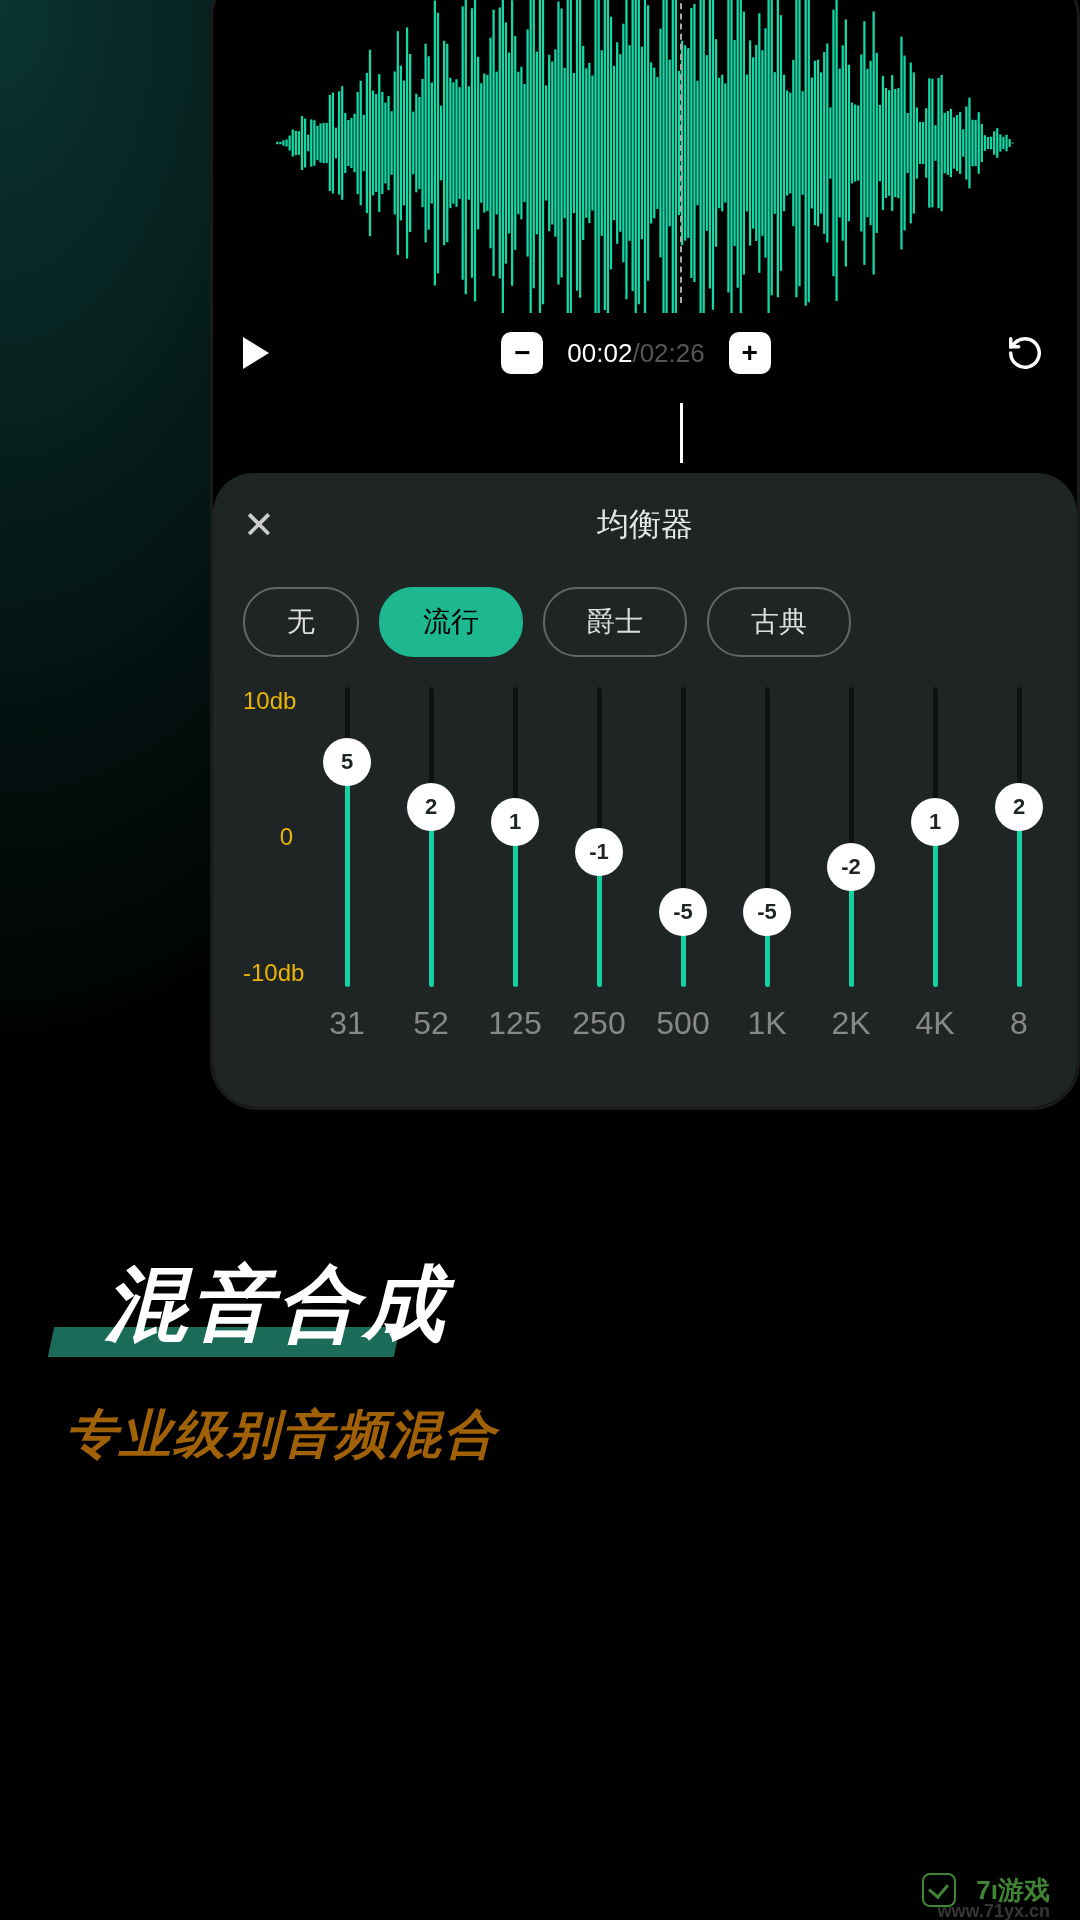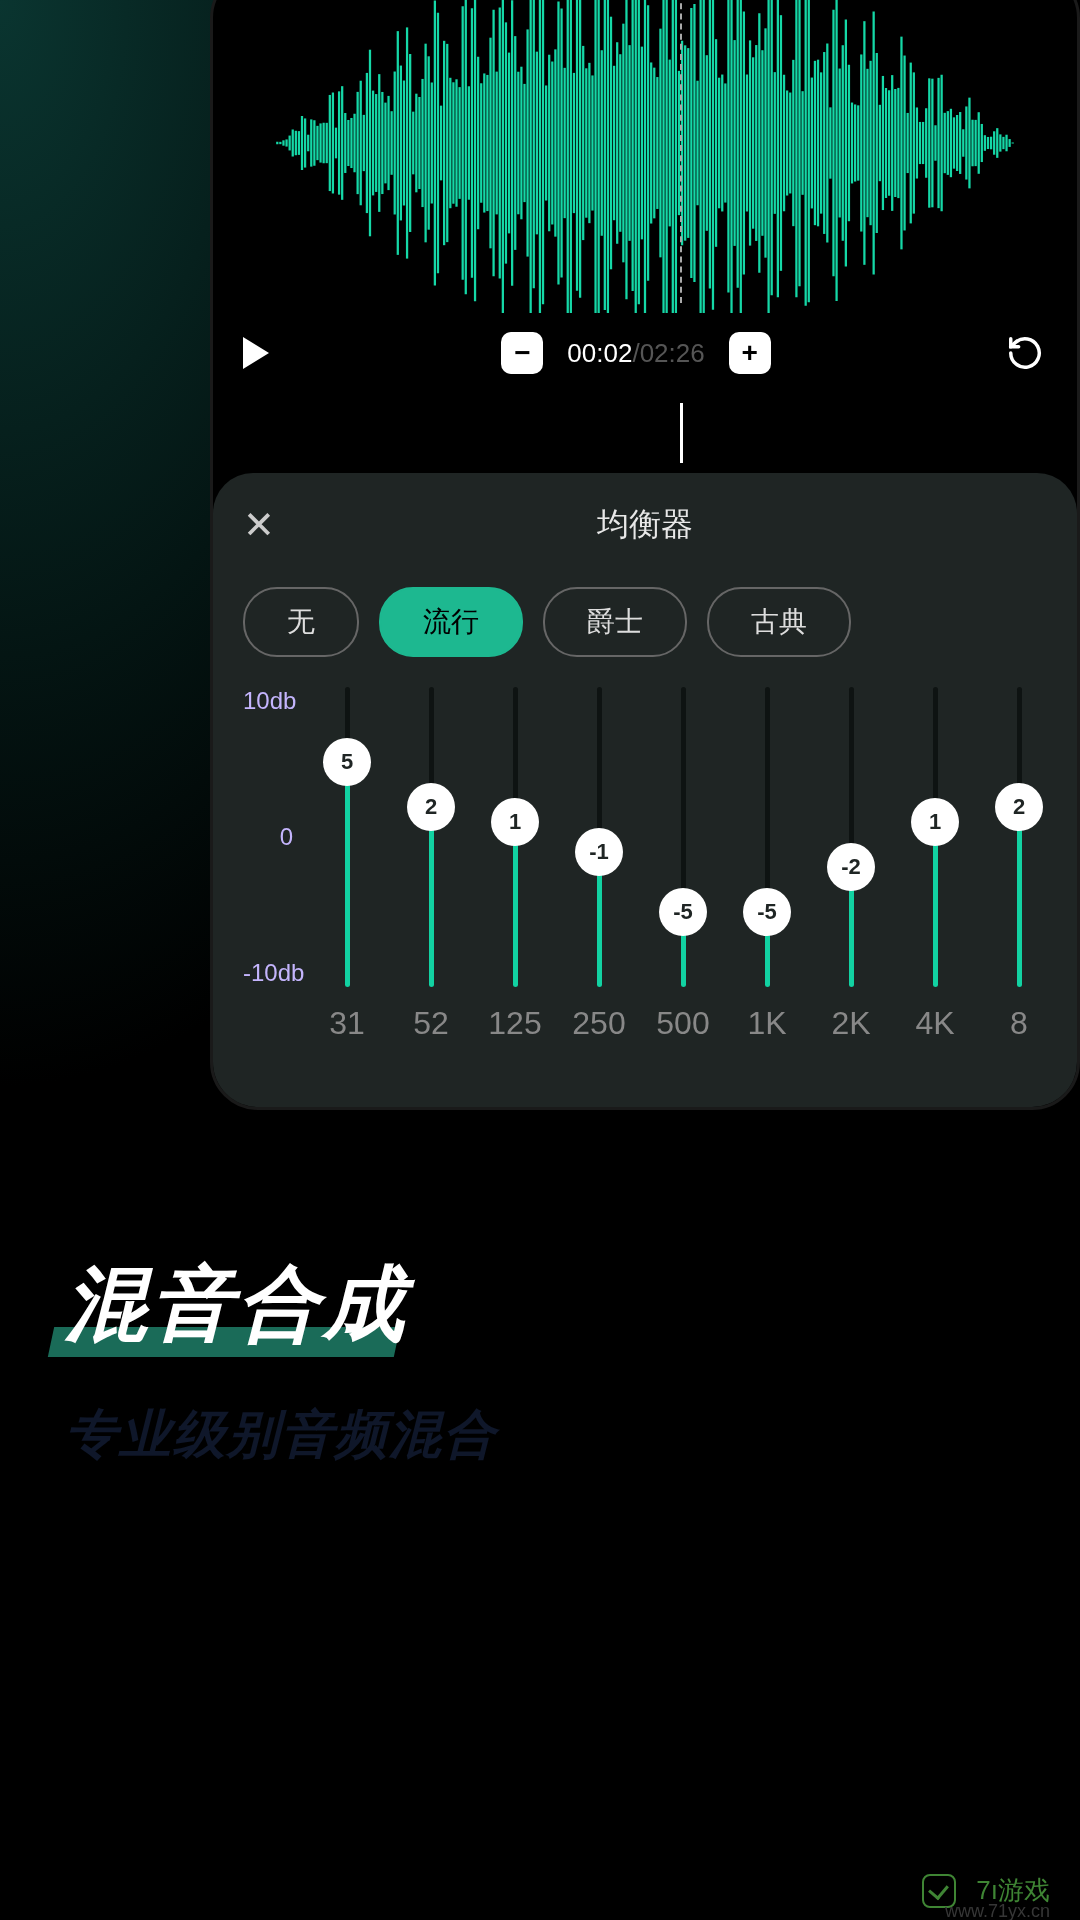--- a/index.html
+++ b/index.html
@@ -144,21 +144,21 @@
 .eq-body {
   display: flex;
   height: 390px;
 }
 .eq-scale {
   display: flex;
   flex-direction: column;
   justify-content: space-between;
   height: 300px;
   width: 60px;
-  color: #c4b5fd;
+  color: #eab308;
   font-size: 24px;
   text-align: right;
   padding-right: 10px;
   gap: 29px;
 }
 .bands {
   flex: 1;
   display: flex;
   gap: 36px;
   padding-left: 20px;
@@ -223,38 +223,38 @@
   background: #1a6b58;
   transform: skewX(-12deg);
 }
 .promo-big span {
   position: relative;
   color: #fff;
   font-size: 82px;
   font-weight: 900;
   font-style: italic;
   letter-spacing: 4px;
+  margin-left: 40px;
 }
 .promo-sub {
   margin-top: 40px;
-  color: #0f172a;
+  color: #a16207;
   font-size: 52px;
   font-weight: 900;
   font-style: italic;
   letter-spacing: 2px;
 }
 .watermark {
   position: absolute;
   right: 30px;
   bottom: 12px;
   color: #4a9d3e;
   font-size: 26px;
-  font-weight: 400;
-  display: flex;
-  align-items: center;
+  font-weight: 700;
+  display: flex;
   gap: 20px;
   opacity: 0.85;
 }
 .watermark .sub {
   position: absolute;
   right: 0;
   top: 28px;
   color: #404040;
   font-size: 18px;
 }

